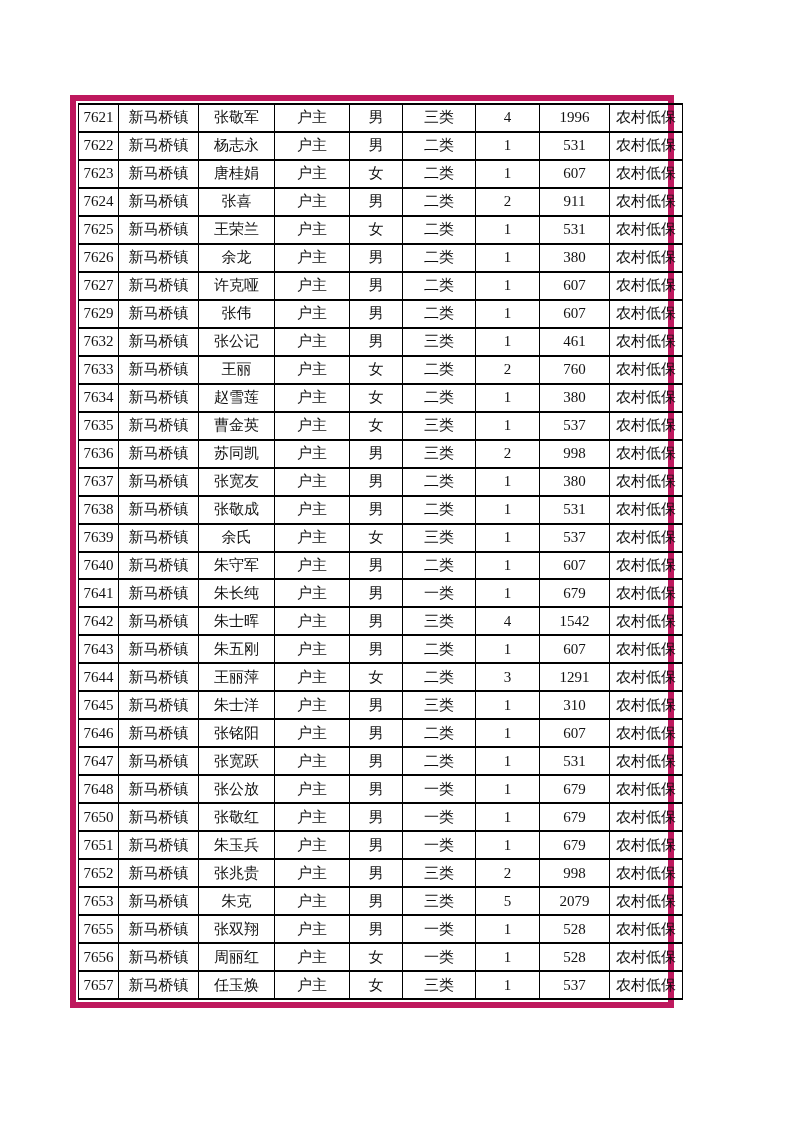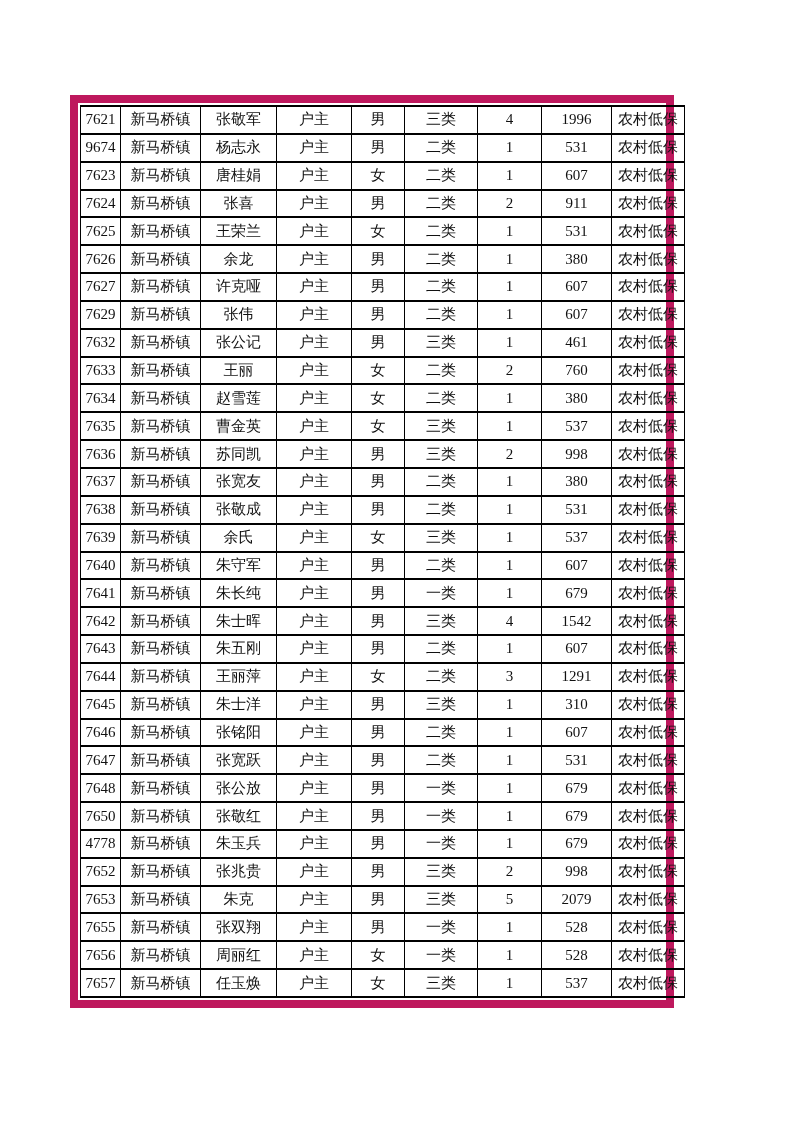--- a/index.html
+++ b/index.html
@@ -15,21 +15,21 @@
     height: 1122px;
     background: #ffffff;
     overflow: hidden;
   }
   .table-frame {
     position: absolute;
     left: 70px;
     top: 95px;
     width: 604px;
     height: 913px;
-    border: 8px solid #be185d;
+    border: 6px solid #be185d;
     padding: 2px;
     background: #ffffff;
   }
   table.data-table {
     width: 100%;
     height: 100%;
     border-collapse: collapse;
     table-layout: fixed;
   }
   table.data-table td {
@@ -69,21 +69,21 @@
             <td>新马桥镇</td>
             <td>张敬军</td>
             <td>户主</td>
             <td>男</td>
             <td>三类</td>
             <td>4</td>
             <td>1996</td>
             <td>农村低保</td>
           </tr>
           <tr>
-            <td>9674</td>
+            <td>7622</td>
             <td>新马桥镇</td>
             <td>杨志永</td>
             <td>户主</td>
             <td>男</td>
             <td>二类</td>
             <td>1</td>
             <td>531</td>
             <td>农村低保</td>
           </tr>
           <tr>
@@ -344,21 +344,21 @@
             <td>新马桥镇</td>
             <td>张敬红</td>
             <td>户主</td>
             <td>男</td>
             <td>一类</td>
             <td>1</td>
             <td>679</td>
             <td>农村低保</td>
           </tr>
           <tr>
-            <td>4778</td>
+            <td>7651</td>
             <td>新马桥镇</td>
             <td>朱玉兵</td>
             <td>户主</td>
             <td>男</td>
             <td>一类</td>
             <td>1</td>
             <td>679</td>
             <td>农村低保</td>
           </tr>
           <tr>

